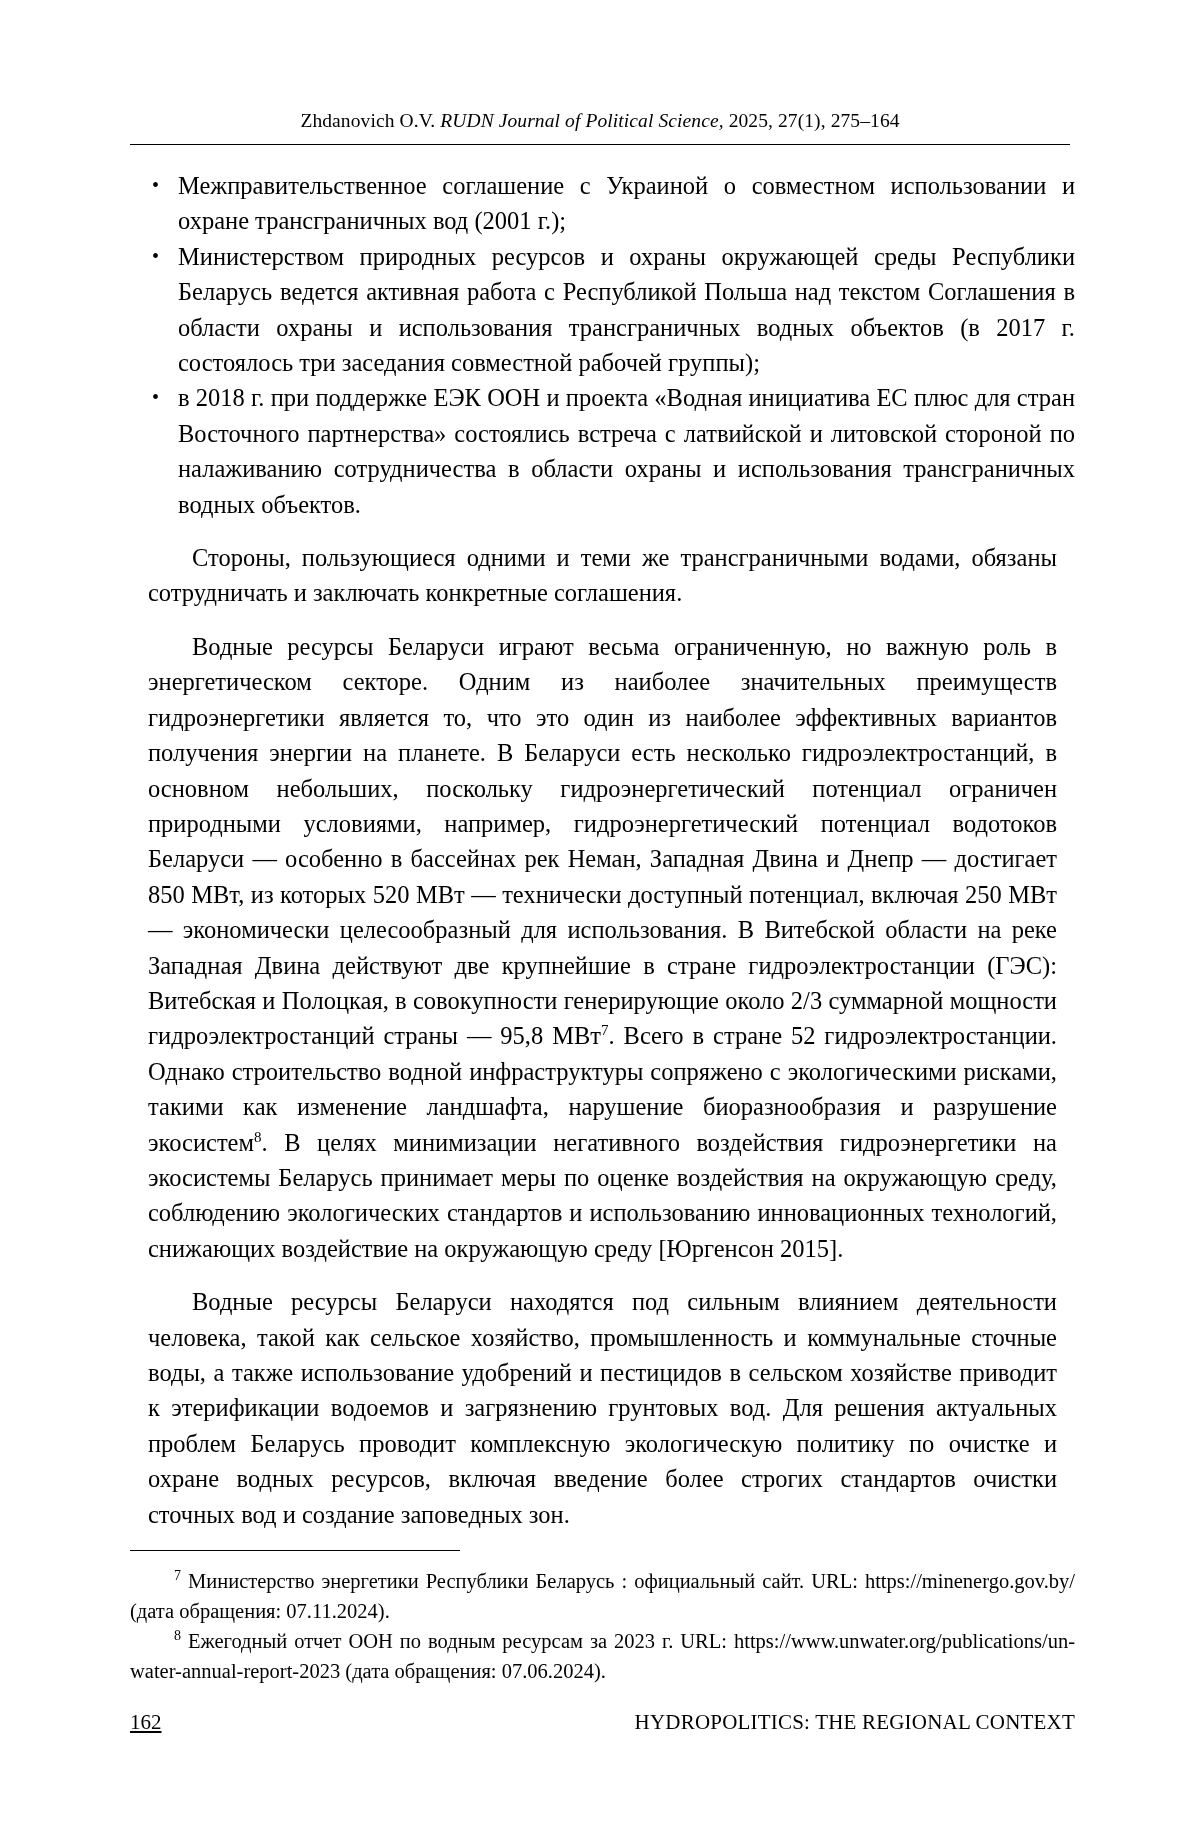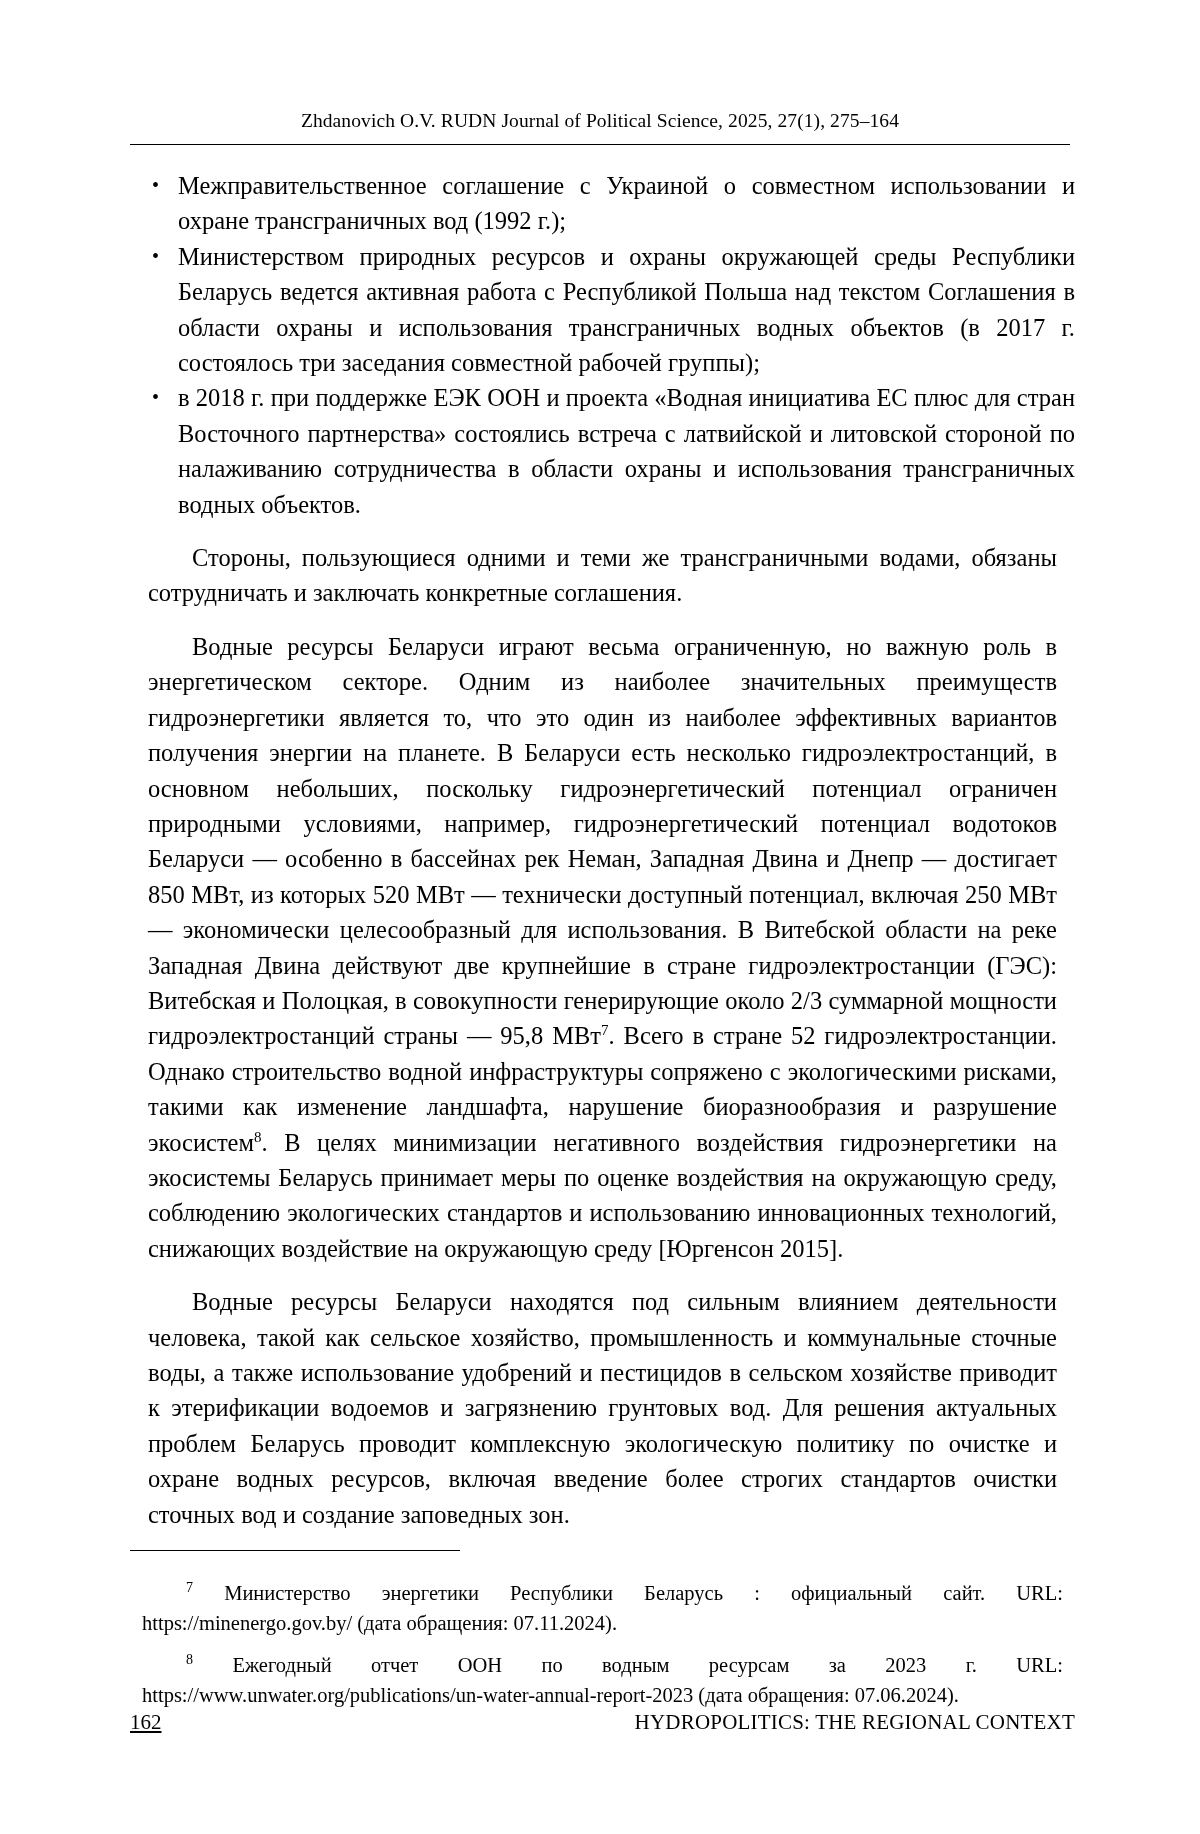--- a/index.html
+++ b/index.html
@@ -24,20 +24,21 @@
   .running-head {
     position: absolute;
     top: 110px;
     left: 130px;
     width: 940px;
     text-align: center;
     font-size: 19.5px;
     letter-spacing: 0.1px;
   }
   .running-head .rh-italic {
+    font-style: italic;
   }
   .rule-top {
     position: absolute;
     top: 144px;
     left: 130px;
     width: 940px;
     height: 1px;
     background: #000000;
   }
   .content {
@@ -91,21 +92,21 @@
   }
   .footnotes {
     position: absolute;
     top: 1566px;
     left: 130px;
     width: 945px;
     font-size: 20.5px;
     line-height: 30px;
   }
   .footnotes p {
-    margin: 12px;
+    margin: 0;
     text-align: justify;
     text-indent: 44px;
   }
   .footnotes .fn-mark {
     font-size: 14px;
     vertical-align: super;
     line-height: 0;
   }
   .footer {
     position: absolute;
@@ -139,21 +140,21 @@
     <span>Zhdanovich O.V. </span><span class="rh-italic">RUDN Journal of Political Science,</span><span> 2025, 27(1), 275–164</span>
   </div>
 
   <div class="rule-top"></div>
 
   <div class="content">
 
     <ul class="bullets">
       <li>
         <span class="bullet-dot">•</span>
-        <span>Межправительственное соглашение с Украиной о совместном использовании и охране трансграничных вод (1992 г.);</span>
+        <span>Межправительственное соглашение с Украиной о совместном использовании и охране трансграничных вод (2001 г.);</span>
       </li>
       <li>
         <span class="bullet-dot">•</span>
         <span>Министерством природных ресурсов и охраны окружающей среды Республики Беларусь ведется активная работа с Республикой Польша над текстом Соглашения в области охраны и использования трансграничных водных объектов (в 2017 г. состоялось три заседания совместной рабочей группы);</span>
       </li>
       <li>
         <span class="bullet-dot">•</span>
         <span>в 2018 г. при поддержке ЕЭК ООН и проекта «Водная инициатива ЕС плюс для стран Восточного партнерства» состоялись встреча с латвийской и литовской стороной по налаживанию сотрудничества в области охраны и использования трансграничных водных объектов.</span>
       </li>
     </ul>

